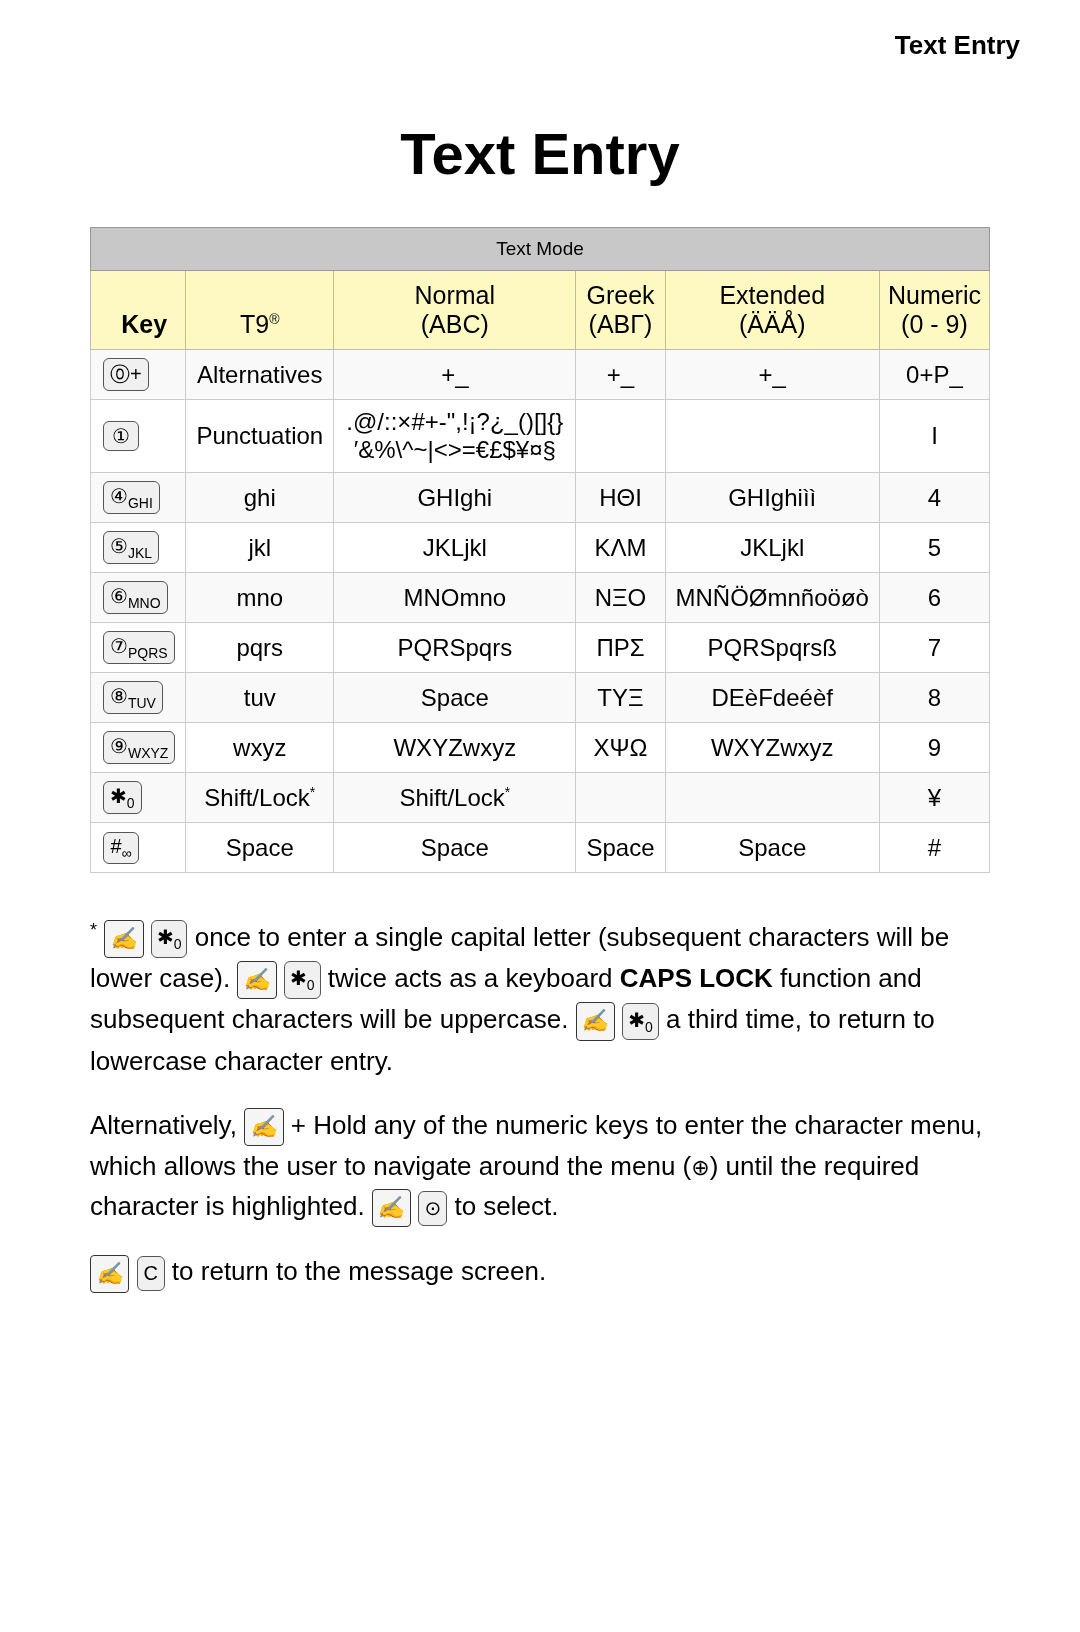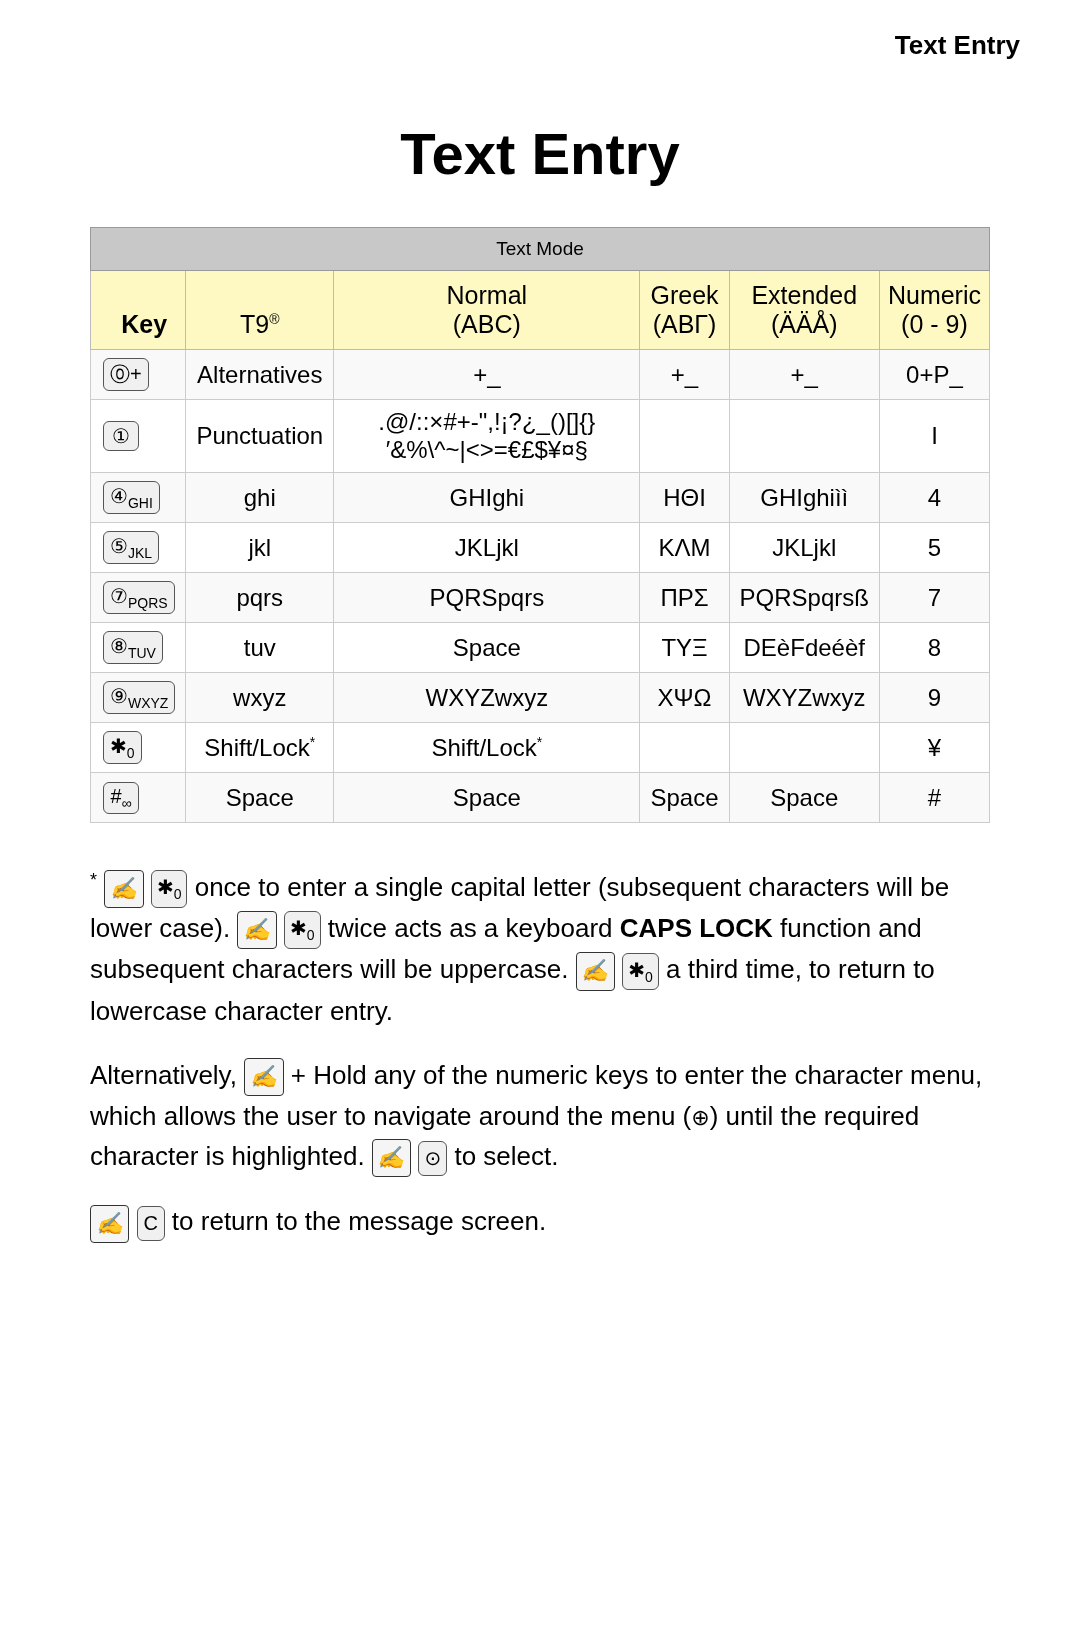--- a/index.html
+++ b/index.html
@@ -193,20 +193,28 @@
           </tr>
           <tr>
             <td class="key-cell"><span class="key-icon">⑤<sub style="font-size:14px;">JKL</sub></span></td>
             <td>jkl</td>
             <td>JKLjkl</td>
             <td>ΚΛΜ</td>
             <td>JKLjkl</td>
             <td>5</td>
           </tr>
           <tr>
+            <td class="key-cell"><span class="key-icon">⑥<sub style="font-size:14px;">MNO</sub></span></td>
+            <td>mno</td>
+            <td>MNOmno</td>
+            <td>ΝΞΟ</td>
+            <td>MNÑÖØmnñoöøò</td>
+            <td>6</td>
+          </tr>
+          <tr>
             <td class="key-cell"><span class="key-icon">⑦<sub style="font-size:14px;">PQRS</sub></span></td>
             <td>pqrs</td>
             <td>PQRSpqrs</td>
             <td>ΠΡΣ</td>
             <td>PQRSpqrsß</td>
             <td>7</td>
           </tr>
           <tr>
             <td class="key-cell"><span class="key-icon">⑧<sub style="font-size:14px;">TUV</sub></span></td>
             <td>tuv</td>

